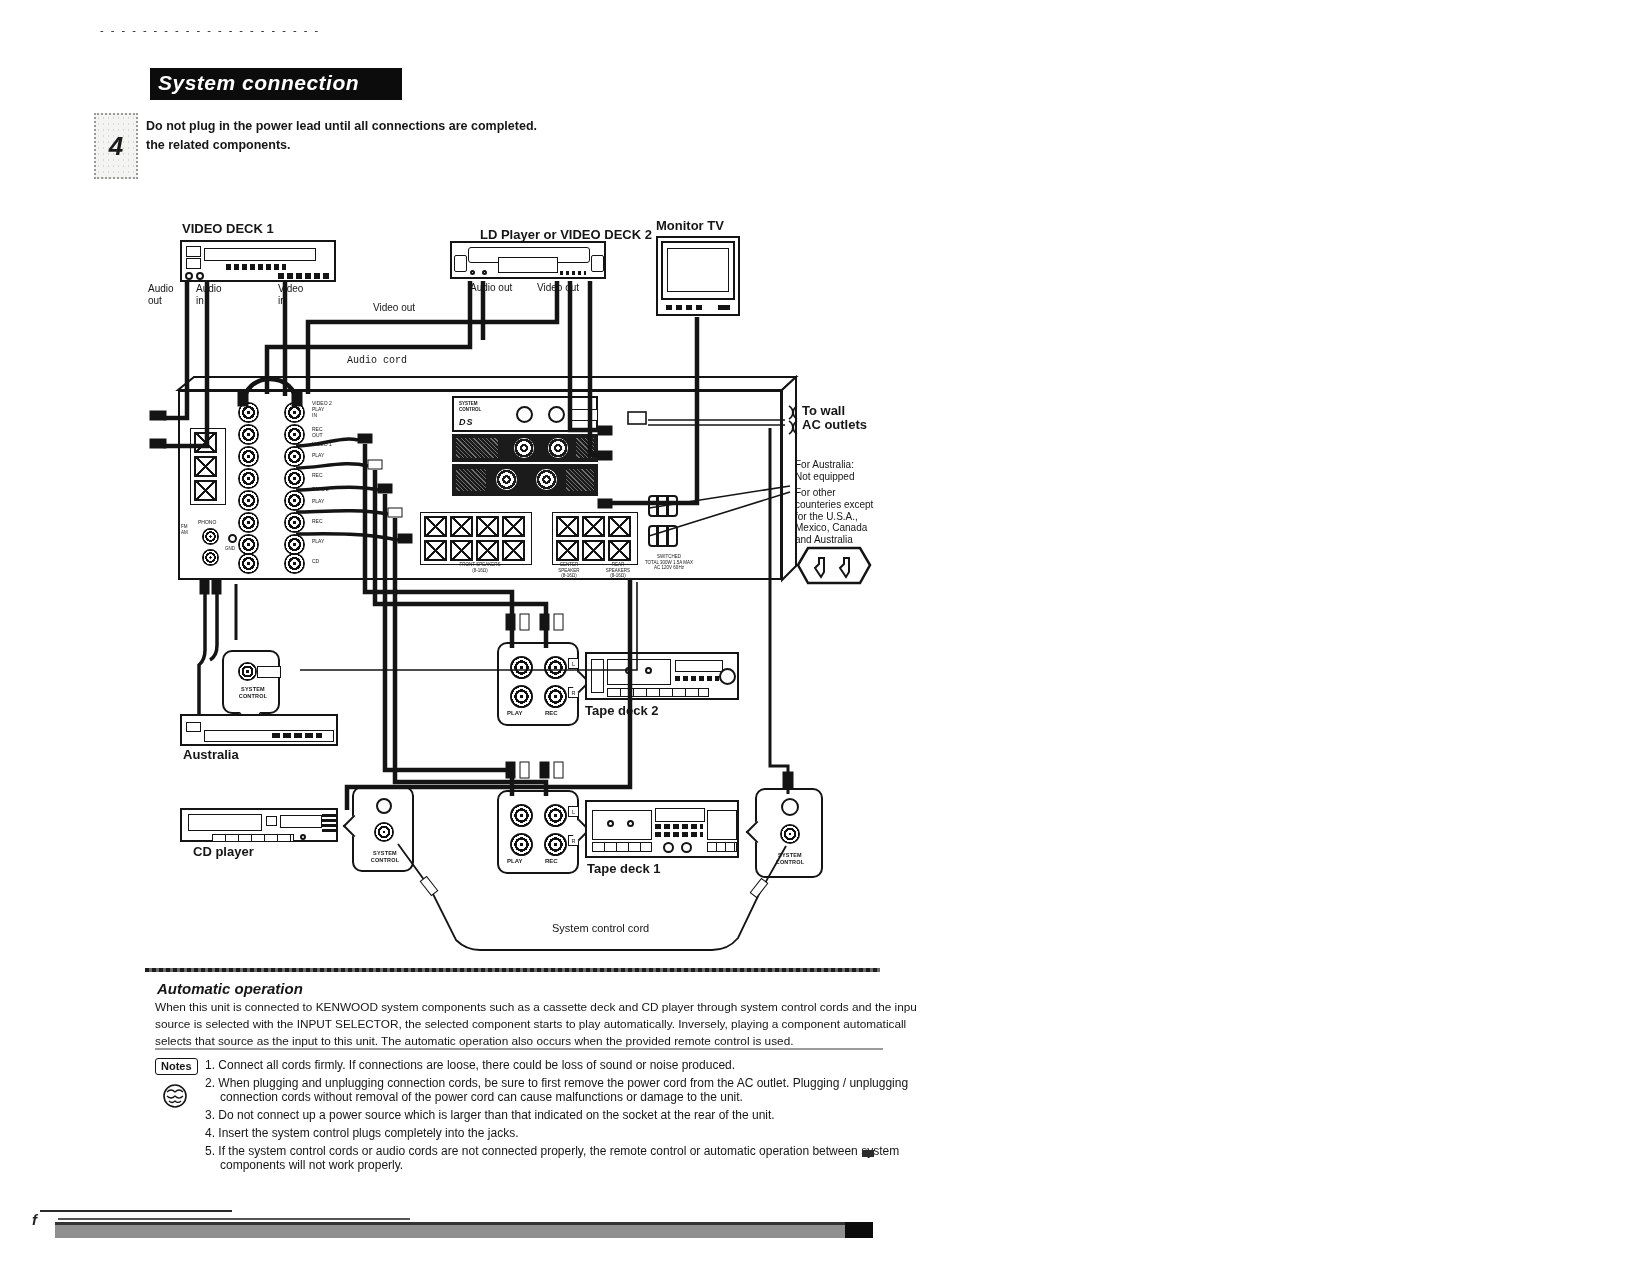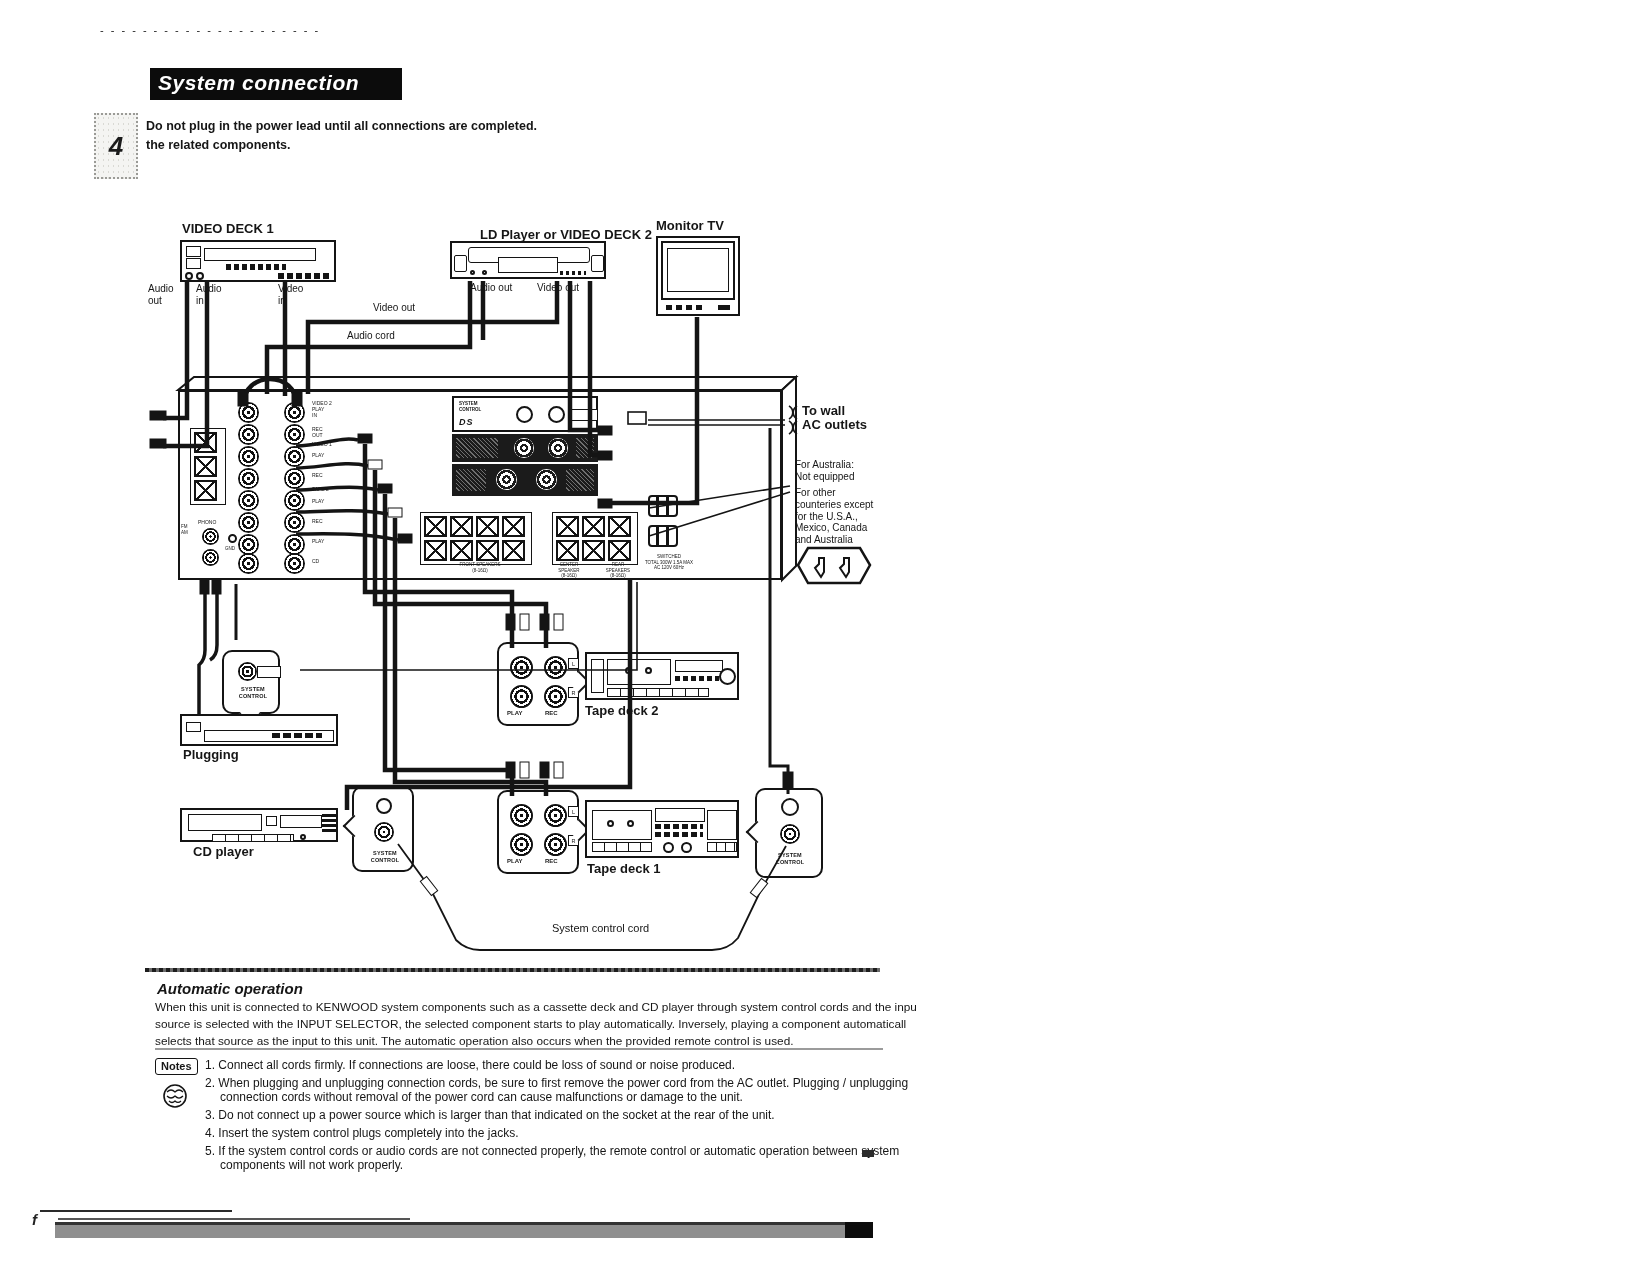--- a/index.html
+++ b/index.html
@@ -100,21 +100,21 @@
 
 <div class="abs lbl10 pre" style="left:148px;top:283px;">Audio
 out</div>
 <div class="abs lbl10 pre" style="left:196px;top:283px;">Audio
 in</div>
 <div class="abs lbl10 pre" style="left:278px;top:283px;">Video
 in</div>
 <div class="abs lbl10" style="left:470px;top:282px;">Audio out</div>
 <div class="abs lbl10" style="left:537px;top:282px;">Video out</div>
 <div class="abs lbl10" style="left:373px;top:302px;">Video out</div>
-<div class="abs lbl10" style="left:347px;top:330px;">Audio cord</div>
+<div class="abs lbl10" style="left:347px;top:355px;font-family:Liberation Mono, monospace;">Audio cord</div>
 
 <div class="abs devbox" style="left:178px;top:390px;width:604px;height:190px;border-width:2.5px;"></div>
 
 <div class="abs termwrap" style="left:190px;top:428px;width:36px;flex-direction:column;">
   <i class="term"></i>
   <i class="term"></i>
   <i class="term"></i>
 </div>
 <div class="abs t45 pre" style="left:181px;top:524px;">FM
 AM</div>
@@ -253,21 +253,21 @@
   <div class="abs" style="left:33px;top:14px;width:22px;height:10px;border:1.5px solid #141414;background:#fff;"></div>
   <div class="abs t55 pre" style="left:6px;top:34px;width:46px;text-align:center;">SYSTEM
 CONTROL</div>
 </div>
 <div class="abs ptr ptr-d" style="left:242px;top:706px;"></div>
 <div class="abs devbox" style="left:180px;top:714px;width:158px;height:32px;">
   <div class="abs" style="left:4px;top:6px;width:13px;height:8px;border:1.5px solid #141414;"></div>
   <div class="abs" style="left:22px;top:14px;width:128px;height:10px;border:1.5px solid #141414;"></div>
   <div class="abs" style="left:90px;top:17px;width:50px;height:5px;background:repeating-linear-gradient(90deg,#141414 0 8px,#fff 8px 11px);"></div>
 </div>
-<div class="abs lbl13" style="left:183px;top:748px;">Plugging</div>
+<div class="abs lbl13" style="left:183px;top:748px;">Australia</div>
 
 <div class="abs devbox" style="left:180px;top:808px;width:158px;height:34px;">
   <div class="abs" style="left:6px;top:4px;width:72px;height:15px;border:1.5px solid #141414;"></div>
   <div class="abs" style="left:84px;top:6px;width:9px;height:8px;border:1.5px solid #141414;"></div>
   <div class="abs" style="left:98px;top:5px;width:40px;height:11px;border:1.5px solid #141414;"></div>
   <div class="abs" style="left:140px;top:4px;width:14px;height:18px;background:repeating-linear-gradient(0deg,#141414 0 3px,#fff 3px 5px);"></div>
   <div class="abs" style="left:30px;top:24px;width:80px;height:6px;background:repeating-linear-gradient(90deg,#fff 0 12px,#141414 12px 13px);border:1px solid #141414;"></div>
   <div class="abs ring" style="left:118px;top:24px;width:6px;height:6px;"></div>
 </div>
 <div class="abs lbl13" style="left:193px;top:845px;">CD player</div>

